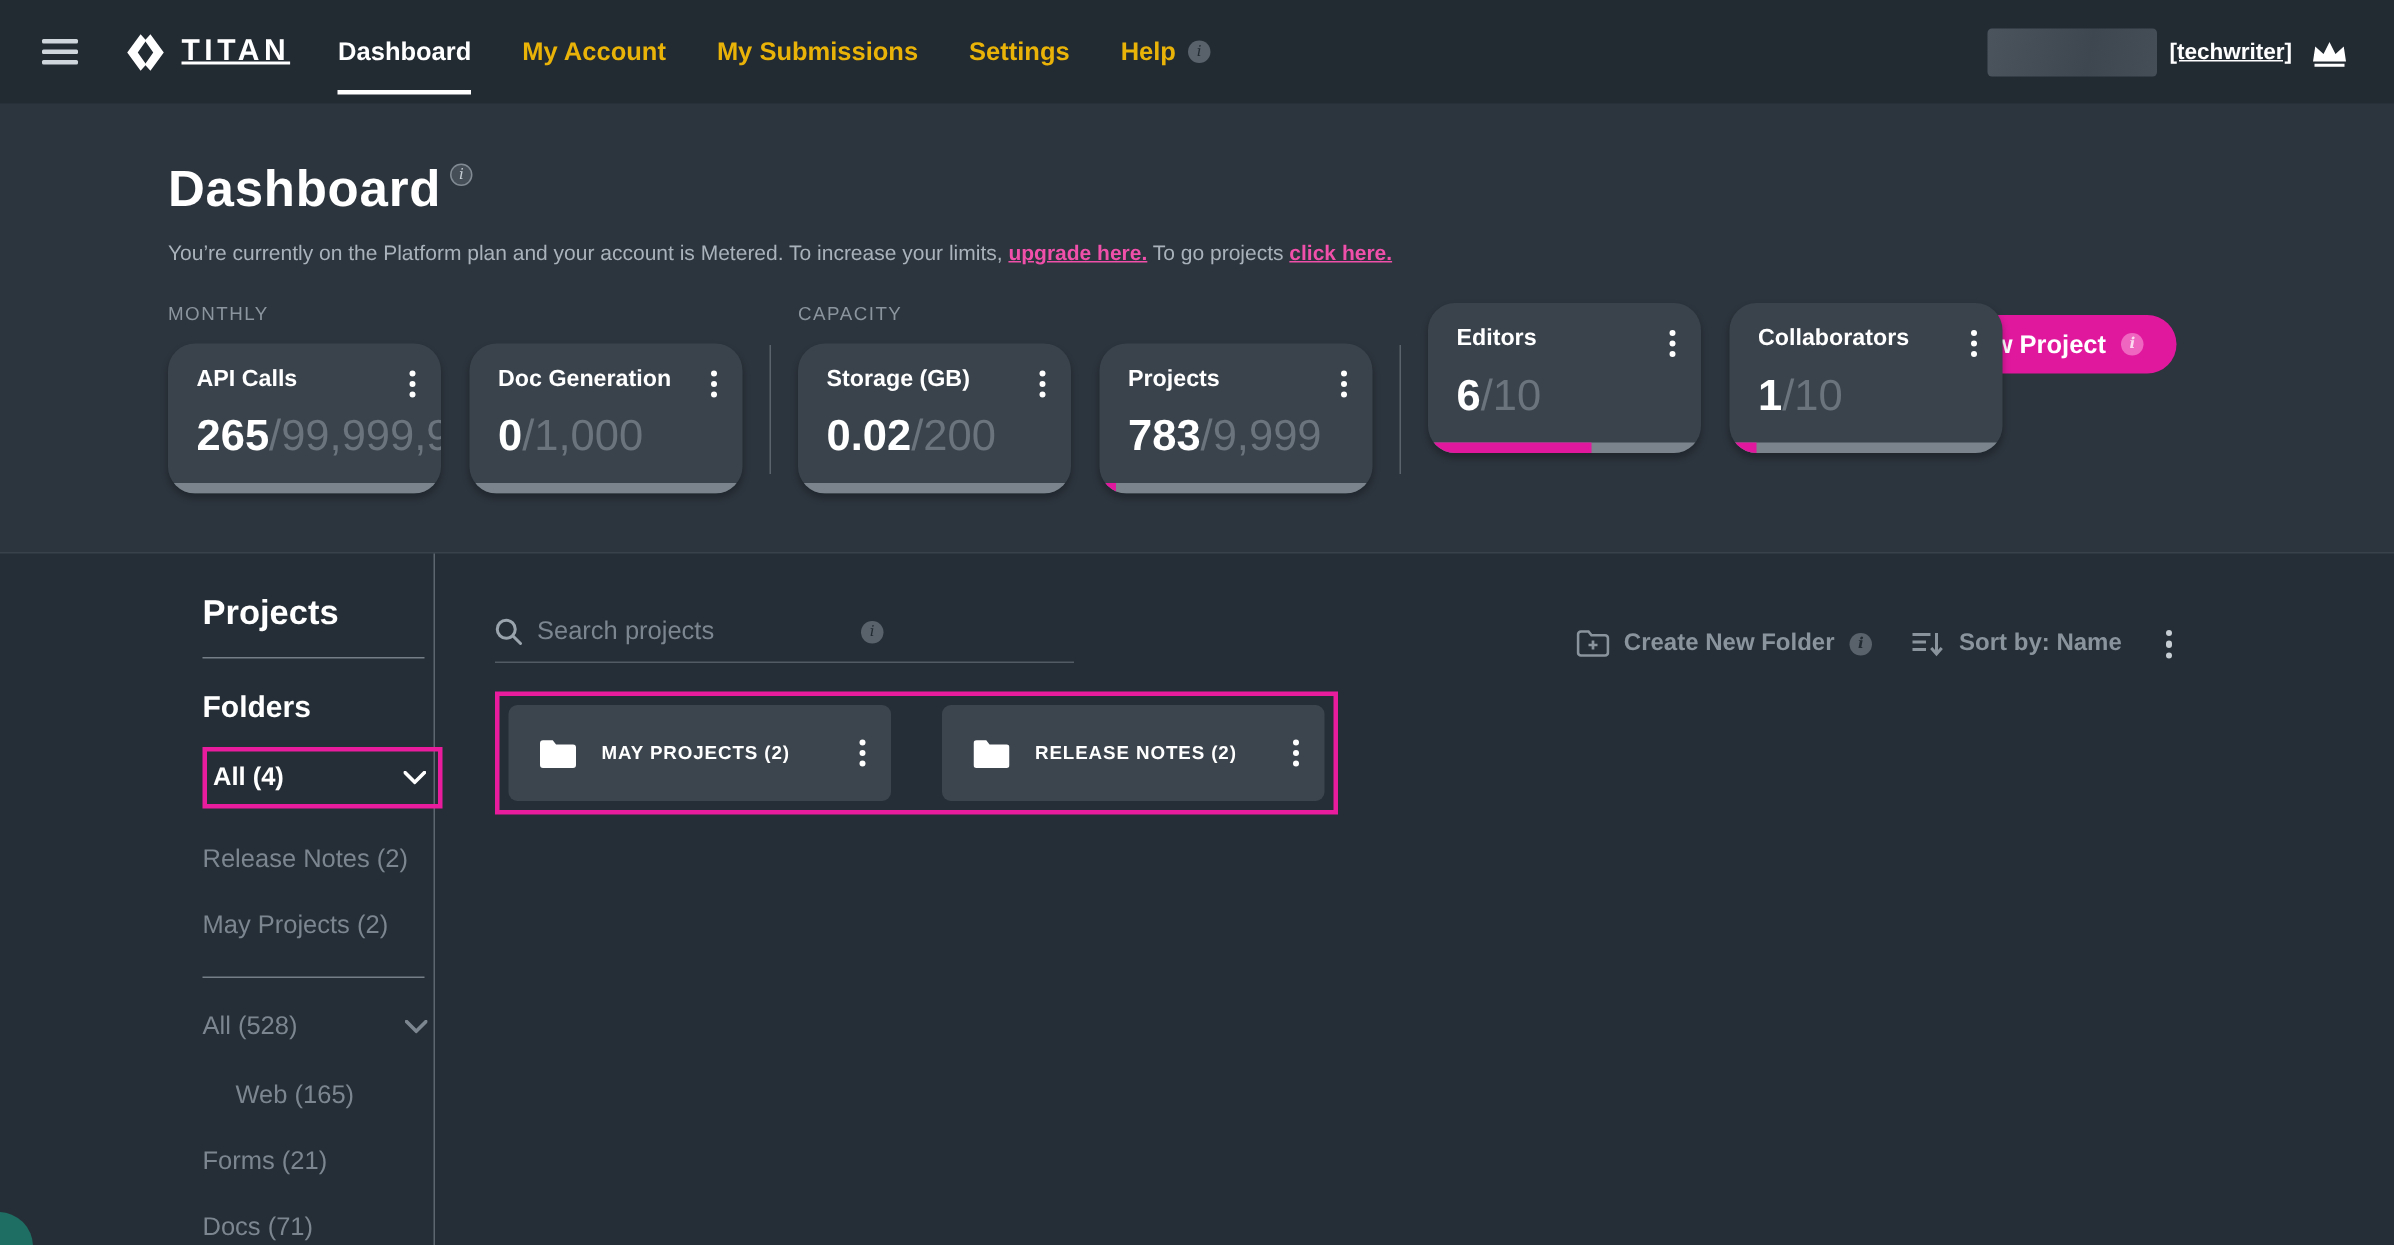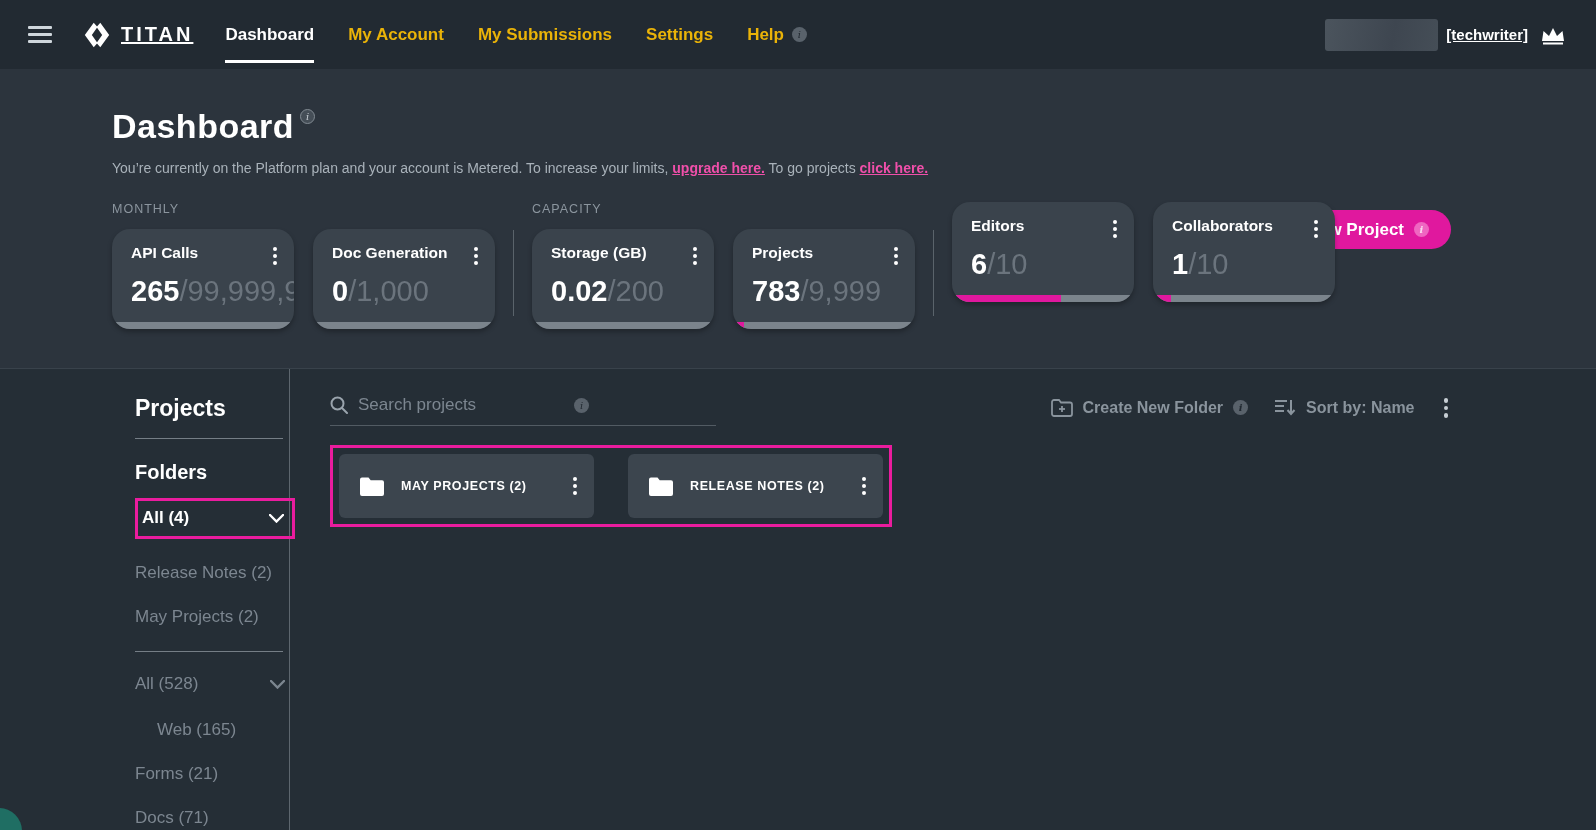--- a/index.html
+++ b/index.html
@@ -62,21 +62,21 @@
   .side-sub { font-size:20px; font-weight:bold; margin-top:22px; }
   .select-annotated { margin-top:14px; width:160px; border:3px solid #ea1c9e; padding:7px 8px 8px 4px;
                       display:flex; align-items:center; cursor:pointer; }
   .select-annotated .sel-label { font-size:17px; font-weight:bold; color:#fff; }
   .select-annotated svg { margin-left:auto; }
   .side-item { font-size:17px; color:#7c8690; margin-top:24px; cursor:pointer; }
   .side-select2 { display:flex; align-items:center; width:150px; font-size:17px; color:#7c8690; margin-top:22px; cursor:pointer; }
   .side-select2 svg { margin-left:auto; }
 
   .main { flex:1; padding:26px 145px 0 40px; position:relative; }
-  .toolbar { display:flex; align-items:flex-start; }
+  .toolbar { display:flex; align-items:flex-end;margin-top:16px; }
   .search { width:386px; display:flex; align-items:center; gap:10px; border-bottom:1px solid #525b63; padding-bottom:10px; position:relative; }
   .search input { background:transparent; border:none; outline:none; color:#cfd6dc; font-size:17px;
                   font-family:"Liberation Sans",sans-serif; width:170px; }
   .search input::placeholder { color:#7c8690; }
   .toolbar-right { margin-left:auto; display:flex; align-items:center; gap:26px; }
   .tool-btn { display:flex; align-items:center; gap:10px; color:#8a949d; font-size:16px; font-weight:bold; cursor:pointer; }
   .kebab-lg i { width:4.5px; height:4.5px; background:#c7ced4; }
 
   .folders-annotated { display:inline-flex; gap:34px; margin-top:19px; border:3px solid #ea1c9e; padding:6px; }
   .folder-card { width:255px; height:64px; background:#3c454e; border-radius:6px; display:flex;

